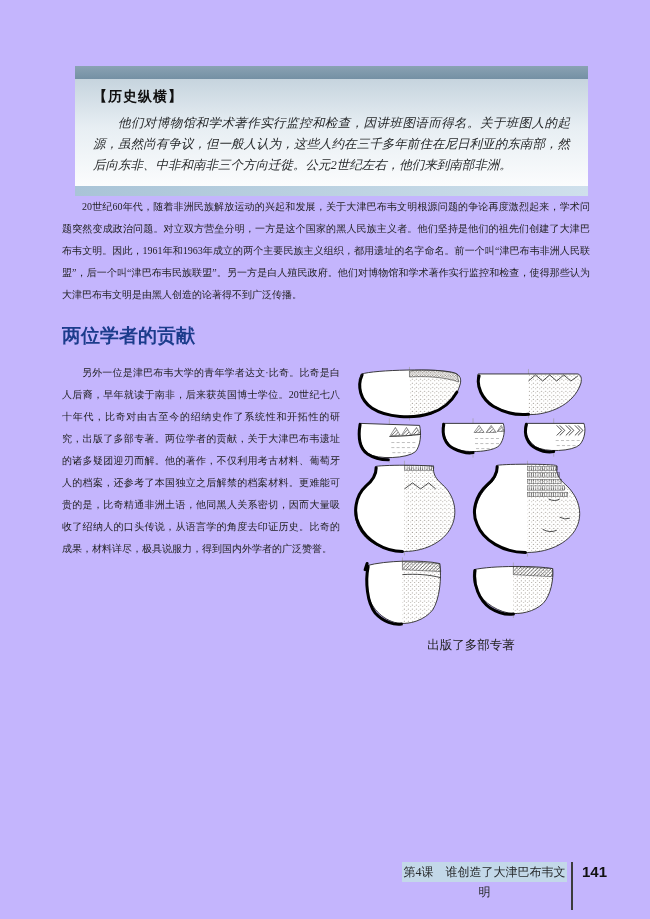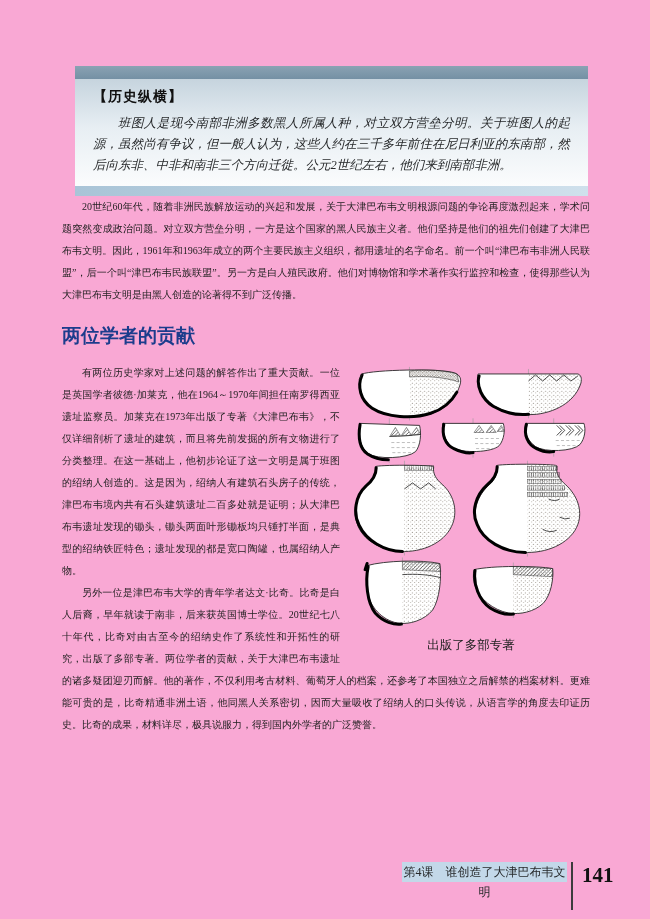--- a/index.html
+++ b/index.html
@@ -1,18 +1,18 @@
 <!DOCTYPE html>
 <html><head>
 <meta charset="utf-8">
 <style>
   html,body { margin:0; padding:0; background:#ffffff; }
   .page {
     position:relative; width:650px; height:919px;
-    background:#f9a8d4; overflow:hidden;
+    background:#c4b5fd; overflow:hidden;
     font-family:"Liberation Serif", serif; color:#1f1f1f;
   }
 
   
   .infobox { position:absolute; left:75px; top:66px; width:513px; }
   .infobox-topbar { height:13px; background:linear-gradient(180deg,#8aa2b3 0%,#7490a4 100%); }
   .infobox-inner {
     background:linear-gradient(180deg,#c6d4de 0%,#e7eef3 45%,#fbfcfd 100%);
     padding:9px 18px 10px 18px;
   }
@@ -52,34 +52,34 @@
 
   
   .footer-bar {
     position:absolute; left:402px; top:862px; width:165px; height:20px;
     background:#c3d8e9; font-size:12px; line-height:20px;
     text-align:center; color:#26282a;
   }
   .footer-rule { position:absolute; left:571px; top:862px; width:2px; height:48px; background:#3c3c3c; }
   .footer-page {
     position:absolute; left:582px; top:863px;
-    font-family:Liberation Serif, serif;
-    font-size:21px; font-weight:bold; color:#111;
+    font-family:Liberation Sans, sans-serif;
+    font-size:15px; font-weight:bold; color:#111;
   }
 </style>
 </head>
 <body>
 
 <div class="page">
 
   <div class="infobox">
     <div class="infobox-topbar"></div>
     <div class="infobox-inner">
       <div class="infobox-title">【历史纵横】</div>
-      <p class="infobox-text">班图人是现今南部非洲多数黑人所属人种，对立双方营垒分明。关于班图人的起源，虽然尚有争议，但一般人认为，这些人约在三千多年前住在尼日利亚的东南部，然后向东非、中非和南非三个方向迁徙。公元2世纪左右，他们来到南部非洲。</p>
+      <p class="infobox-text">他们对博物馆和学术著作实行监控和检查，因讲班图语而得名。关于班图人的起源，虽然尚有争议，但一般人认为，这些人约在三千多年前住在尼日利亚的东南部，然后向东非、中非和南非三个方向迁徙。公元2世纪左右，他们来到南部非洲。</p>
     </div>
     <div class="infobox-bottombar"></div>
   </div>
 
   <div class="content">
     <p class="body-para">20世纪60年代，随着非洲民族解放运动的兴起和发展，关于大津巴布韦文明根源问题的争论再度激烈起来，学术问题突然变成政治问题。对立双方营垒分明，一方是这个国家的黑人民族主义者。他们坚持是他们的祖先们创建了大津巴布韦文明。因此，1961年和1963年成立的两个主要民族主义组织，都用遗址的名字命名。前一个叫“津巴布韦非洲人民联盟”，后一个叫“津巴布韦民族联盟”。另一方是白人殖民政府。他们对博物馆和学术著作实行监控和检查，使得那些认为大津巴布韦文明是由黑人创造的论著得不到广泛传播。</p>
 
     <h2 class="section-heading">两位学者的贡献</h2>
 
     <div class="figure-wrap">
@@ -197,21 +197,20 @@
           <line class="cl" x1="157" y1="195" x2="157" y2="250"></line>
           <path class="pot" d="M118,202 C136,198 180,198 196,201 C197,212 194,227 187,235 C178,244 163,247 152,245 C137,242 123,231 119,218 C117,212 117,207 118,202 Z"></path>
           <path fill="url(#stip)" stroke="none" clip-path="url(#cI)" d="M118,202 C136,198 180,198 196,201 C197,212 194,227 187,235 C178,244 163,247 152,245 C137,242 123,231 119,218 C117,212 117,207 118,202 Z"></path>
           <path fill="url(#hatch)" stroke="#333" stroke-width="0.5" d="M157,199 L196,201 L196,209 L157,207 Z"></path>
           <path class="thick" d="M119,203 C117,216 123,233 134,240 C142,245 151,247 157,246"></path>
         </g>
       </svg>
       <div class="figure-caption">出版了多部专著</div>
     </div>
 
-    <p class="body-para">有两位历史学家对上述问题的解答作出了重大贡献。一位是英国学者彼德·加莱克，他在1964～1970年间担任南罗得西亚遗址监察员。加莱克在1973年出版了专著《大津巴布韦》，不仅详细剖析了遗址的建筑，而且将先前发掘的所有文物进行了分类整理。在这一基础上，他初步论证了这一文明是属于班图的绍纳人创造的。这是因为，绍纳人有建筑石头房子的传统，津巴布韦境内共有石头建筑遗址二百多处就是证明；从大津巴布韦遗址发现的锄头，锄头两面叶形锄板均只锤打半面，是典型的绍纳铁匠特色；遗址发现的都是宽口陶罐，也属绍纳人产物。</p>
     <p class="body-para">另外一位是津巴布韦大学的青年学者达文·比奇。比奇是白人后裔，早年就读于南非，后来获英国博士学位。20世纪七八十年代，比奇对由古至今的绍纳史作了系统性和开拓性的研究，出版了多部专著。两位学者的贡献，关于大津巴布韦遗址的诸多疑团迎刃而解。他的著作，不仅利用考古材料、葡萄牙人的档案，还参考了本国独立之后解禁的档案材料。更难能可贵的是，比奇精通非洲土语，他同黑人关系密切，因而大量吸收了绍纳人的口头传说，从语言学的角度去印证历史。比奇的成果，材料详尽，极具说服力，得到国内外学者的广泛赞誉。</p>
   </div>
 
   <div class="footer-bar">第4课　谁创造了大津巴布韦文明</div>
   <div class="footer-rule"></div>
   <div class="footer-page">141</div>
 
 </div>
 
 </body></html>

